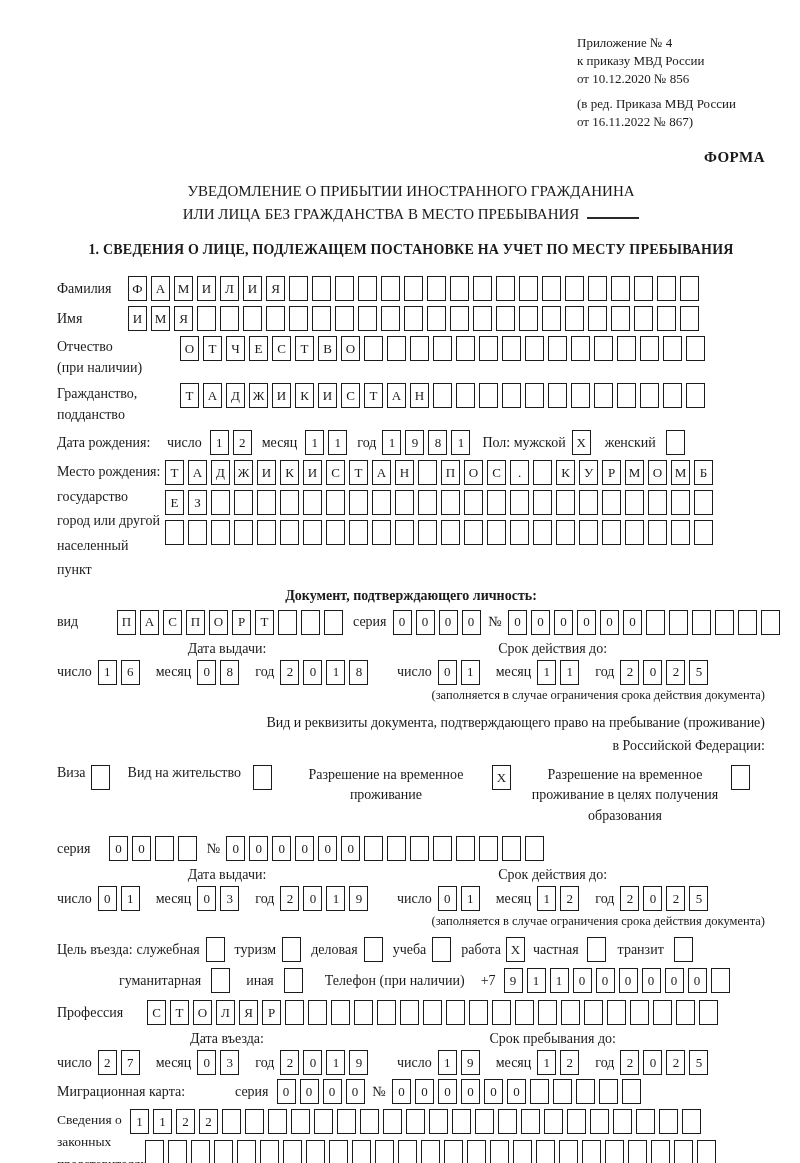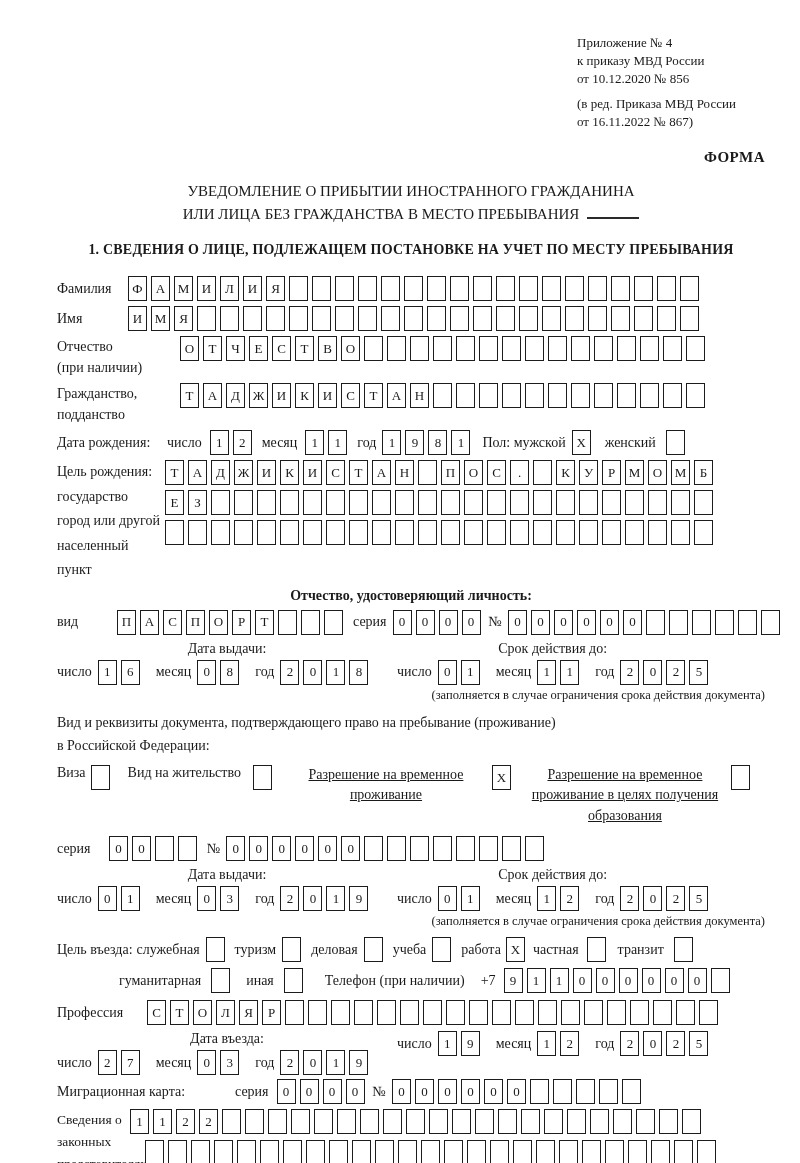--- a/index.html
+++ b/index.html
@@ -19,22 +19,22 @@
   .cells{display:flex;gap:4px;flex:0 0 auto;}
   .cell{box-sizing:border-box;width:19px;height:25px;border:1.8px solid #1c1c1c;
         display:flex;align-items:center;justify-content:center;font-size:13px;flex:0 0 auto;background:#fff;}
   .dochead{text-align:center;font-weight:bold;font-size:14px;margin:2px 0 6px;}
   .dates2{display:flex;margin-top:6px;}
   .dcol{display:flex;flex-direction:column;}
   .dhead{font-size:14px;text-align:center;margin-bottom:3px;}
   .dline{display:flex;align-items:center;gap:6px;}
   .gap10{margin-left:10px;}
   .note{font-size:12.5px;text-align:right;margin:3px 0 8px;}
-  .para{font-size:14px;line-height:1.65;margin:4px 0 8px;}
-  .opt2{font-size:14px;max-width:196px;text-align:center;line-height:1.45;flex:0 0 auto;text-decoration:underline;}
+  .para{font-size:14px;line-height:1.65;margin:4px 0 8px;text-align:right;}
+  .opt2{font-size:14px;max-width:196px;text-align:center;line-height:1.45;flex:0 0 auto;}
   .replabels{width:88px;flex:0 0 auto;font-size:13.5px;line-height:1.62;white-space:nowrap;}
   .mt8{}
 </style>
 </head>
 <body>
 
 <div class="page">
 
   <div class="hdr">
     <div>Приложение № 4</div>
@@ -201,21 +201,21 @@
         <span class="cell">X</span>
       </span>
     <span class="lb" style="margin-left:14px">женский</span>
     <span class="cells" style="margin-left:10px">
         <span class="cell"></span>
       </span>
   </div>
 
   <div class="row top mt8">
     <div class="lb2" style="width:108px;line-height:1.75">
-      <div>Цель рождения:</div>
+      <div>Место рождения:</div>
       <div>государство</div>
       <div>город или другой</div>
       <div>населенный пункт</div>
     </div>
     <div>
       <div class="cells" style="margin-bottom:5px">
           <span class="cell">Т</span>
           <span class="cell">А</span>
           <span class="cell">Д</span>
           <span class="cell">Ж</span>
@@ -288,21 +288,21 @@
           <span class="cell"></span>
           <span class="cell"></span>
           <span class="cell"></span>
           <span class="cell"></span>
           <span class="cell"></span>
           <span class="cell"></span>
         </div>
     </div>
   </div>
 
-  <div class="dochead">Отчество, удостоверяющий личность:</div>
+  <div class="dochead">Документ, подтверждающего личность:</div>
 
   <div class="row">
     <span class="lb" style="width:60px">вид</span>
     <span class="cells">
         <span class="cell">П</span>
         <span class="cell">А</span>
         <span class="cell">С</span>
         <span class="cell">П</span>
         <span class="cell">О</span>
         <span class="cell">Р</span>
@@ -587,20 +587,21 @@
         <span class="lb gap10">год</span>
         <span class="cells">
             <span class="cell">2</span>
             <span class="cell">0</span>
             <span class="cell">1</span>
             <span class="cell">9</span>
           </span>
       </div>
     </div>
     <div class="dcol">
+      <div class="dhead">Срок пребывания до:</div>
       <div class="dline">
         <span class="lb">число</span>
         <span class="cells">
             <span class="cell">1</span>
             <span class="cell">9</span>
           </span>
         <span class="lb gap10">месяц</span>
         <span class="cells">
             <span class="cell">1</span>
             <span class="cell">2</span>

